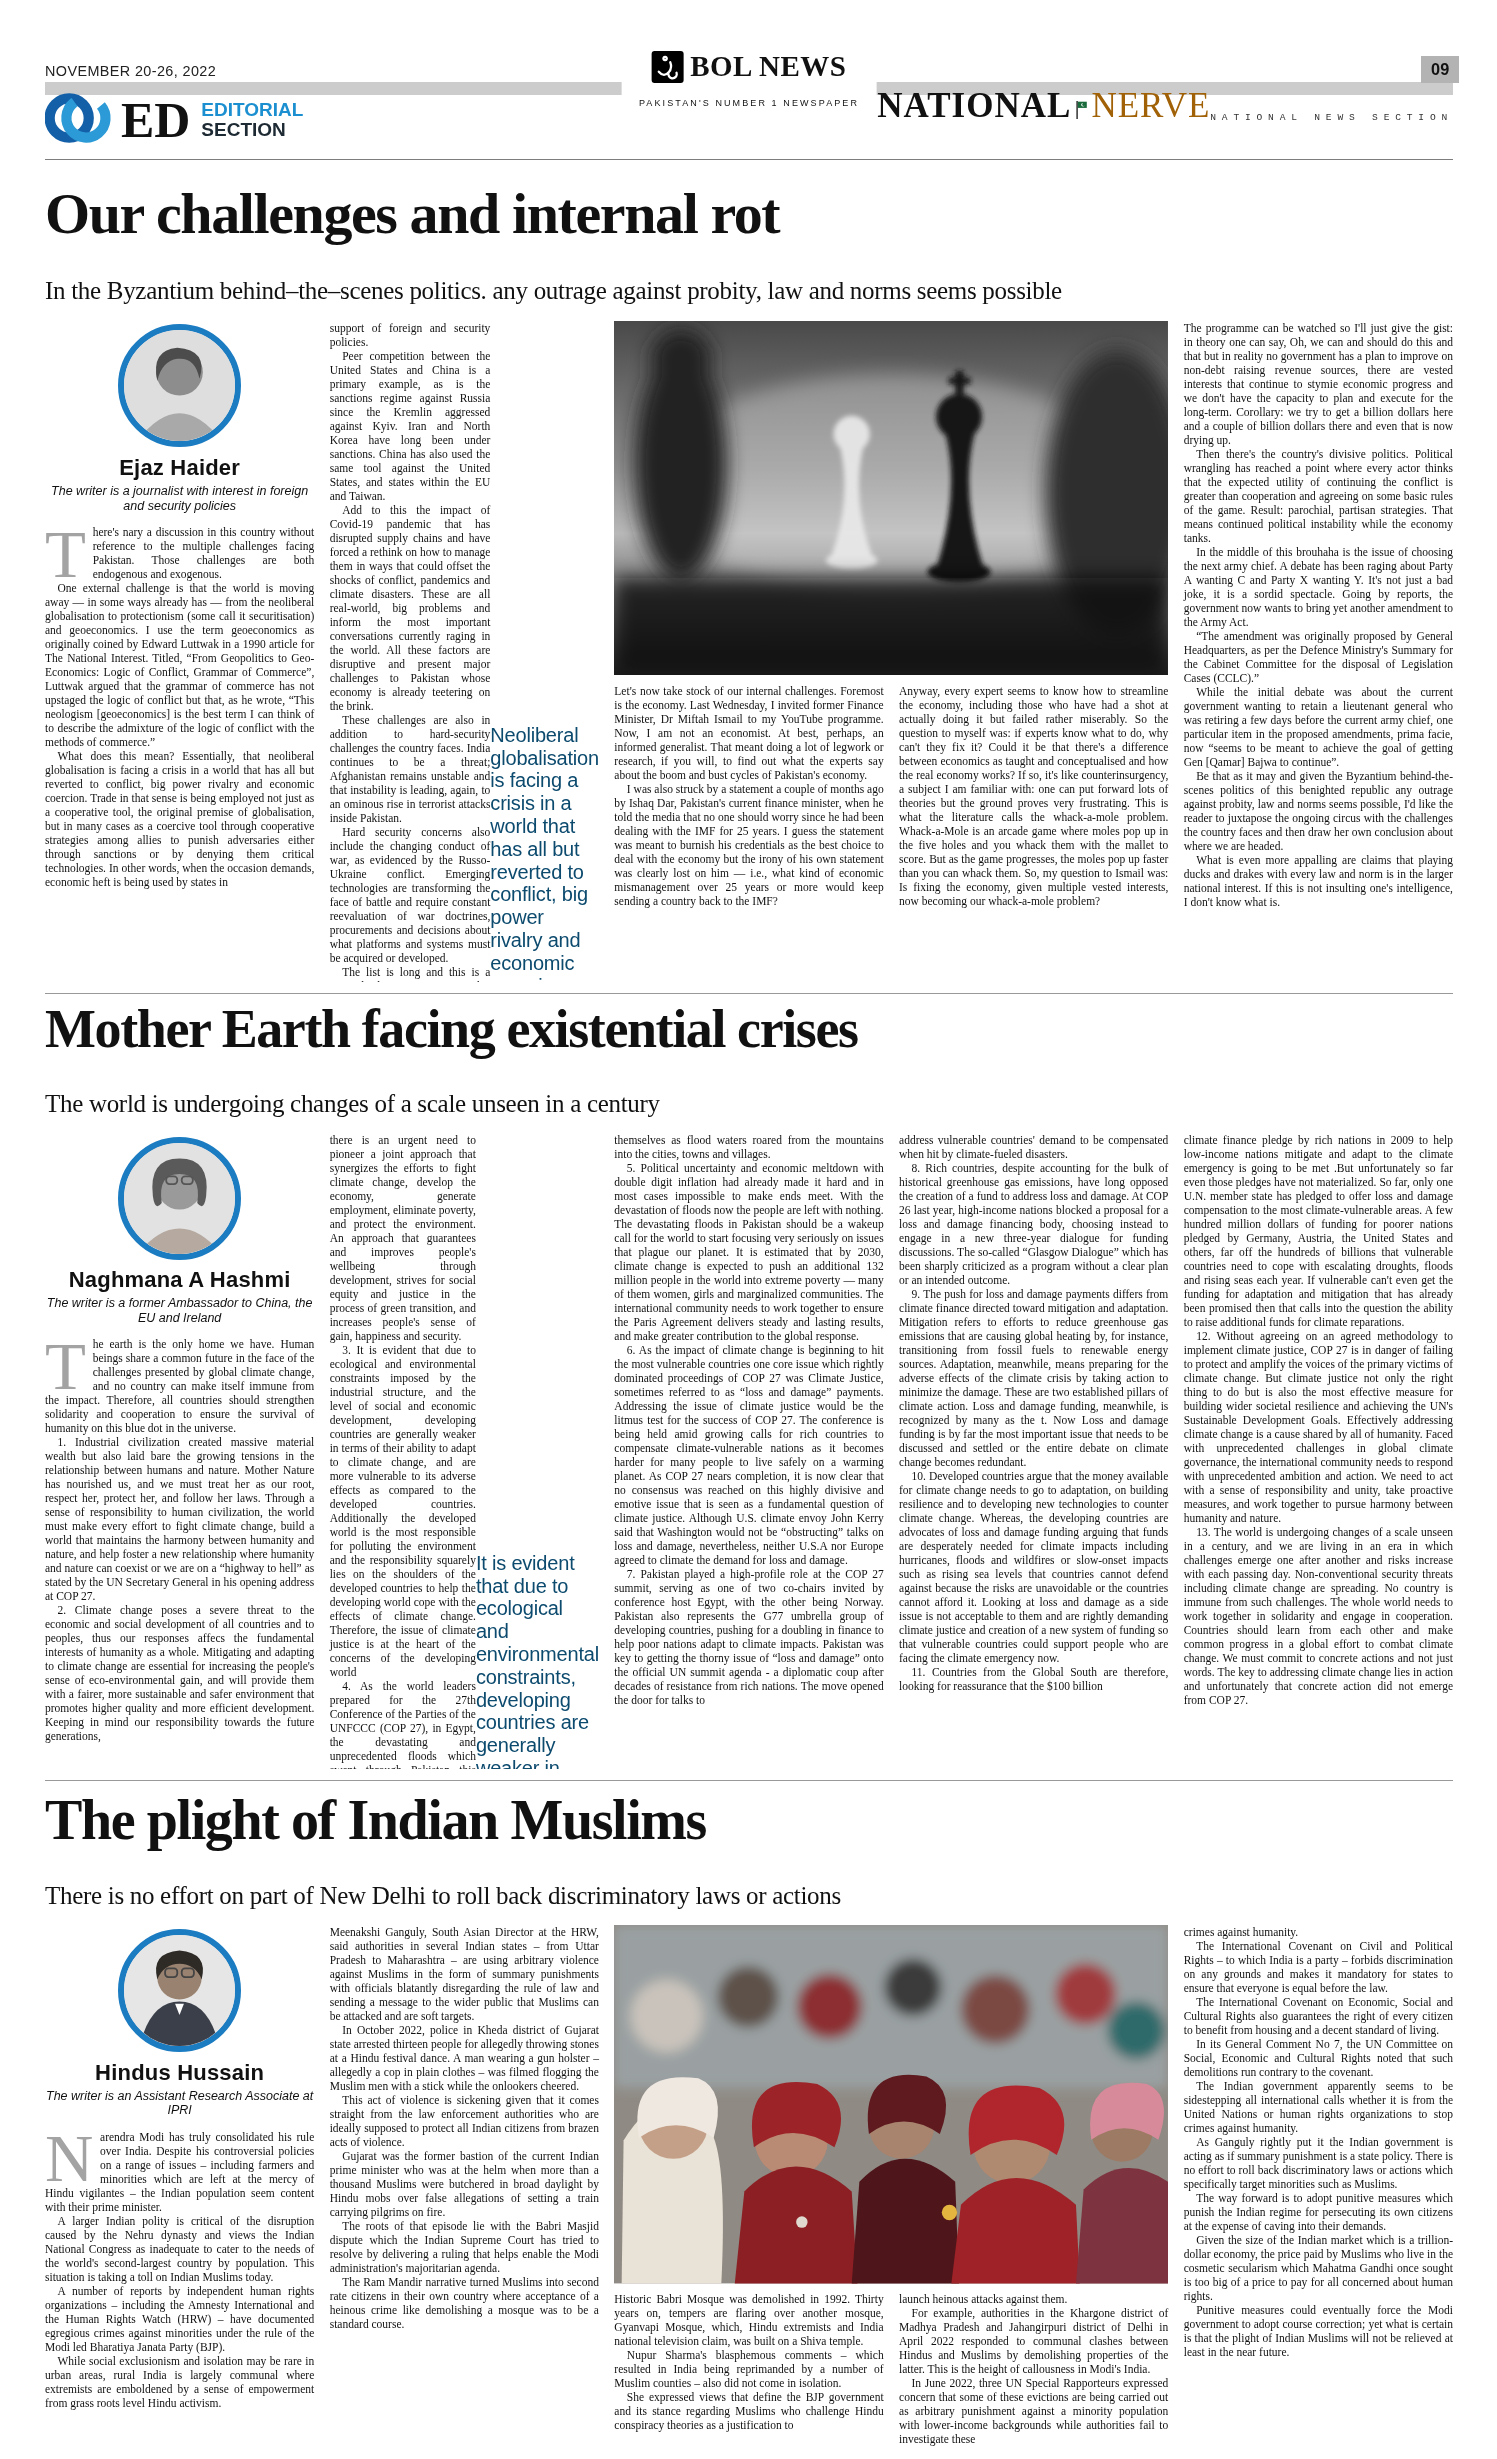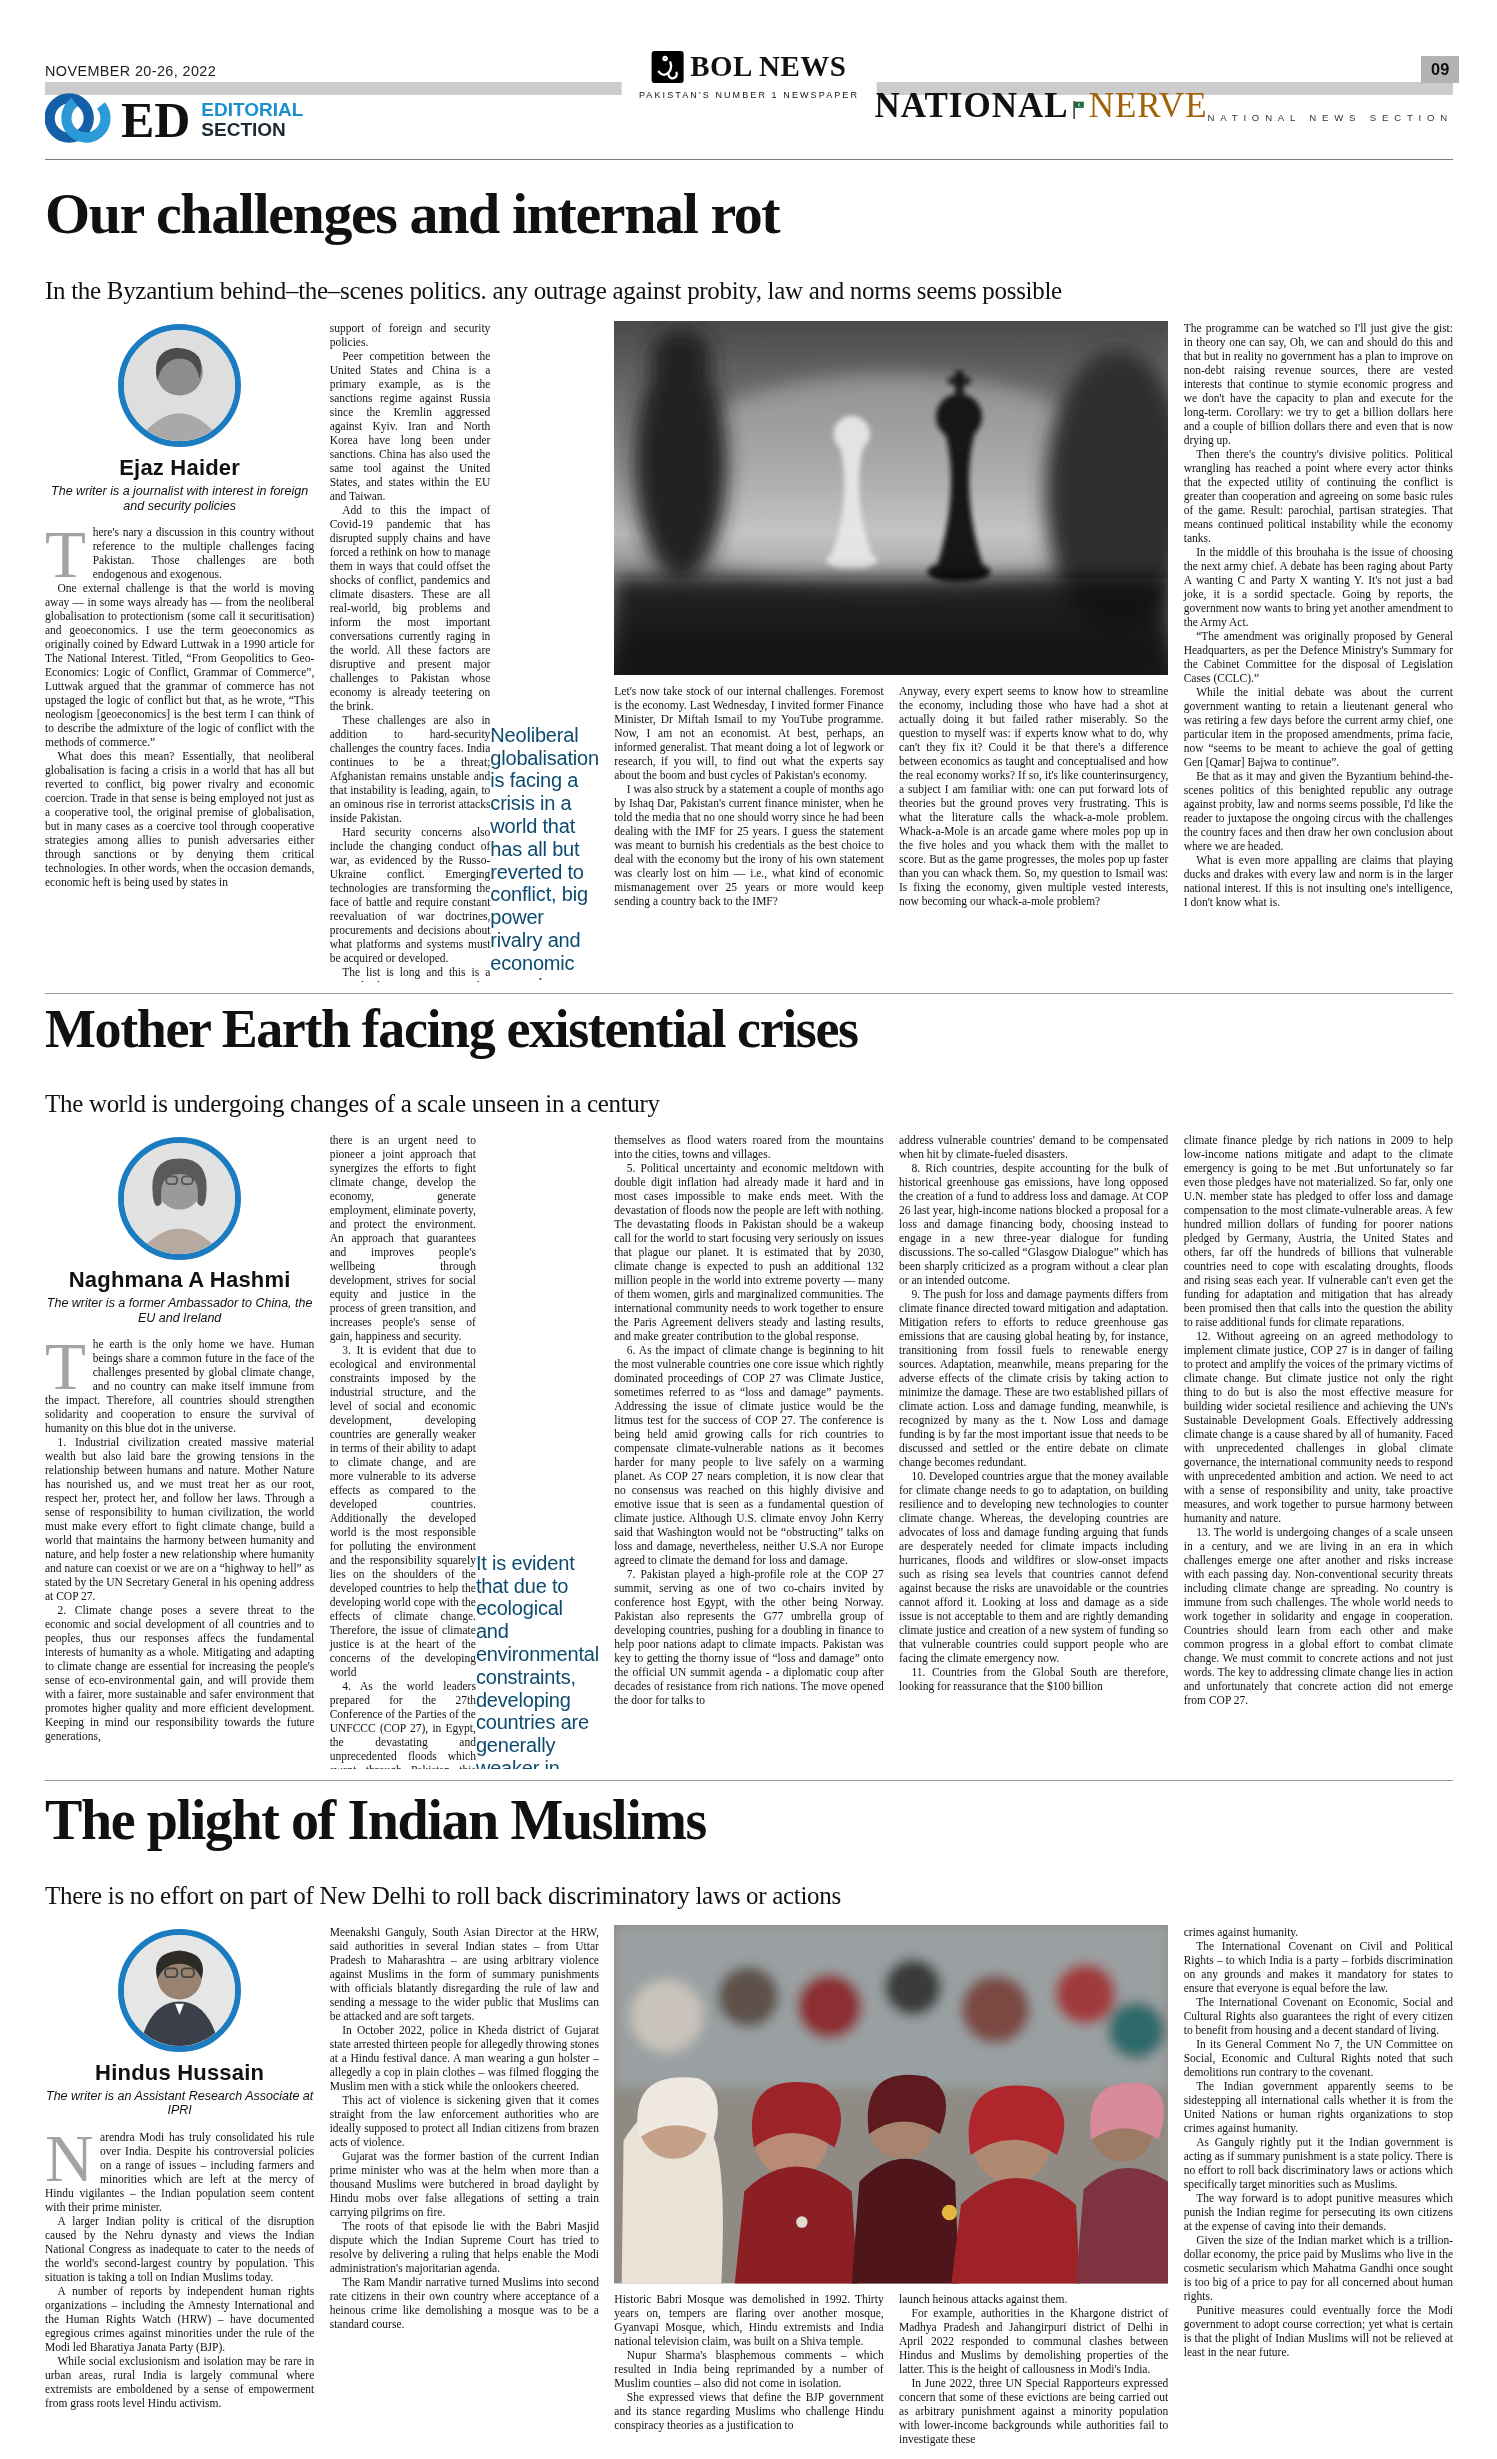--- a/index.html
+++ b/index.html
@@ -12,36 +12,36 @@
   .date{position:absolute;left:0;top:63px;font-family:"Liberation Sans",sans-serif;
         font-size:14.4px;letter-spacing:0.4px;color:#222}
   .graybar{position:absolute;left:0;right:0;top:82px;height:12.5px;background:#ccc}
   .masthead{position:absolute;left:50%;top:50px;transform:translateX(-50%);
             background:#fff;padding:0 17.3px;text-align:center;z-index:2}
   .mast-row{display:flex;align-items:flex-end;justify-content:center;gap:6.7px}
   .mast-box{width:32px;height:32px;background:#000;border-radius:2.9px;display:flex;
             align-items:center;justify-content:center}
   .mast-word{font-weight:bold;font-size:29px;letter-spacing:0.5px;white-space:nowrap}
   .mast-tag{font-family:"Liberation Sans",sans-serif;font-size:9px;letter-spacing:2.1px;
-            margin-top:7px;color:#111;white-space:nowrap}
+            margin-top:15px;color:#111;white-space:nowrap}
   .pageno{position:absolute;right:-5.8px;top:56px;background:#b3b3b3;color:#111;
           font-family:"Liberation Sans",sans-serif;font-weight:bold;font-size:16.3px;
           padding:3.8px 9.6px}
   .brandrow{position:absolute;left:0;right:0;top:88px;display:flex;
             justify-content:space-between;align-items:flex-start}
   .ed-logo{display:flex;align-items:center;gap:9px}
   .ed-abbr{font-family:"Liberation Serif",serif;font-weight:bold;font-size:50px;line-height:.9}
   .ed-lines{font-family:"Liberation Sans",sans-serif;font-weight:bold;font-size:19px;
             line-height:1.05;margin-left:1.9px}
   .ed-l1{color:#1b8fd0}.ed-l2{color:#1d2a33}
   .nerve{display:flex;flex-direction:row;align-items:flex-end}
   .nerve-row{display:flex;align-items:flex-end;gap:3.8px}
   .nerve-w1{font-weight:bold;font-size:35px;letter-spacing:1px;line-height:1}
   .nerve-w2{font-size:35px;color:#a16207;letter-spacing:1px;line-height:1}
-  .nerve-sub{font-family:Liberation Sans, sans-serif;font-size:9.6px;letter-spacing:5.8px;
+  .nerve-sub{font-family:Liberation Mono, monospace;font-size:9.6px;letter-spacing:5.8px;
              color:#333;margin-top:6.7px}
   .top-rule{border-top:1.9px solid #7d7d7d;margin:0}
 
   
   .headline{font-weight:bold;letter-spacing:-1.4px;line-height:.85}
   .h-a1{font-size:58px;margin-top:29px}
   .h-a2{font-size:54px;margin-top:13.4px}
   .h-a3{font-size:56px;margin-top:15.4px}
   .dek{font-size:25px;letter-spacing:-0.3px;margin-top:17.3px}
   .art-rule{border-top:1.4px solid #999;margin-top:11.5px}

